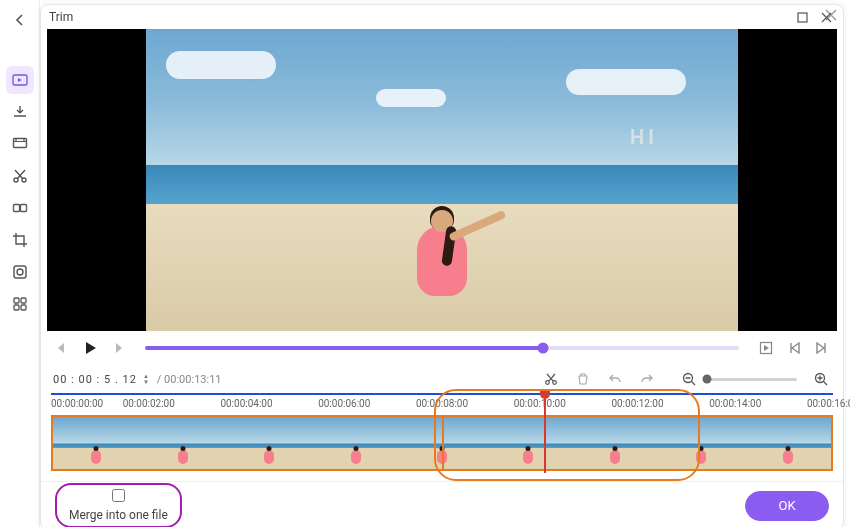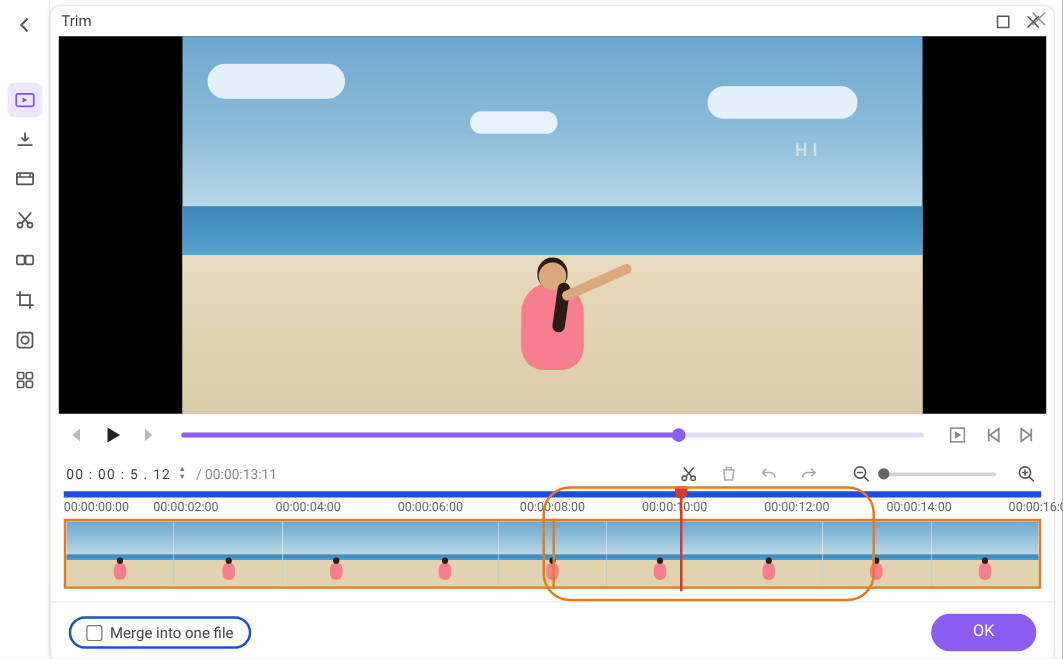--- a/index.html
+++ b/index.html
@@ -28,56 +28,56 @@
   .cloud { position:absolute; background:#f7faff; border-radius:40px; opacity:0.85; }
   .cloud.c1{ top:22px; left:20px; width:110px; height:28px;}
   .cloud.c2{ top:60px; left:230px; width:70px; height:18px;}
   .cloud.c3{ top:40px; left:420px; width:120px; height:26px;}
   .person { position:absolute; left:50%; transform:translateX(-50%); top:58%; width:60px; height:100px; }
   .torso { width:50px; height:70px; background:#f77e8d; border-radius:24px 24px 18px 18px; margin:22px auto 0; }
   .head { position:absolute; top:6px; left:50%; transform:translateX(-50%); width:22px; height:22px; background:#d9a87d; border-radius:50%; }
   .hair { position:absolute; top:2px; left:50%; transform:translateX(-50%); width:24px; height:24px; background:#2a1b13; border-radius:50% 50% 40% 40%; }
   .pony { position:absolute; top:22px; left:54%; width:10px; height:40px; background:#2a1b13; border-radius:8px; transform:rotate(8deg); }
   .arm { position:absolute; top:30px; left:64%; width:60px; height:8px; background:#d9a87d; border-radius:6px; transform:rotate(-24deg); transform-origin:left center; }
-  .hi-text { position:absolute; top:84px; right:80px; color:#e8e6e2; font-weight:600; letter-spacing:4px; font-size:14px; opacity:0.8; }
+  .hi-text { position:absolute; top:96px; right:80px; color:#e8e6e2; font-weight:600; letter-spacing:4px; font-size:20px; opacity:0.8; }
   .controls { height: 34px; display:flex; align-items:center; padding: 0 10px; gap:6px; }
   .ctrl-btn { width:22px; height:22px; display:flex; align-items:center; justify-content:center; color:#777; cursor:pointer; }
   .ctrl-btn.play { color:#222; }
   .seek { flex:1; position:relative; height:22px; display:flex; align-items:center; margin:0 10px; }
   .seek-track { height:4px; width:100%; background:#e6dcf7; border-radius:3px; position:relative; }
   .seek-fill { position:absolute; left:0; top:0; bottom:0; width:67%; background:#8a5cf0; border-radius:3px; }
   .seek-thumb { position:absolute; left:67%; top:50%; transform:translate(-50%,-50%); width:11px; height:11px; background:#8a5cf0; border-radius:50%; }
   .time-row { height: 28px; display:flex; align-items:center; padding: 0 12px; font-size:11px; color:#444; gap:6px; }
   .time-edit { display:flex; align-items:center; gap:2px; }
   .time-edit .cur { letter-spacing:1px; }
   .stepper { display:flex; flex-direction:column; margin-left:4px; }
   .stepper span { font-size:6px; color:#777; line-height:6px; cursor:pointer; }
   .total { color:#888; margin-left:2px; }
   .time-row .spacer { flex:1; }
   .tool-btn { width:20px; height:20px; display:flex; align-items:center; justify-content:center; color:#aaa; margin-left:6px; cursor:pointer; }
   .tool-btn.enabled { color:#555; }
   .zoom { display:flex; align-items:center; margin-left:10px; gap:8px; }
   .zoom-track { width:90px; height:3px; background:#d2d2d2; border-radius:2px; position:relative; }
   .zoom-thumb { position:absolute; left:0; top:50%; transform:translate(-50%,-50%); width:9px; height:9px; background:#666; border-radius:50%; }
-  .ruler { height:20px; position:relative; margin:0 10px; font-size:10px; color:#666; border-top:5px solid #1d4ed8; padding-top:3px; }
+  .ruler { height:20px; position:relative; margin:0 10px; font-size:10px; color:#666; border-top:2px solid #1d4ed8; padding-top:3px; }
   .ruler .tick { position:absolute; top:3px; transform:translateX(-50%); white-space:nowrap; }
   .ruler .tick.first { transform:translateX(0); }
   .timeline-wrap { margin:2px 10px 0; position:relative; height:56px; }
   .strip { position:absolute; inset:0; border:2px solid #e67a1f; display:flex; }
   .thumb { flex:1; position:relative; overflow:hidden; }
   .thumb .sky2{position:absolute; inset:0; background:linear-gradient(#6da7d1,#b7d7e6 50%,#3a88bb 52%,#5aa7d0 62%);}
   .thumb .sand2{position:absolute; left:0; right:0; top:60%; bottom:0; background:#e1d3b0;}
   .thumb .p2{position:absolute; left:50%; top:54%; transform:translateX(-50%); width:12px; height:20px;}
   .thumb .p2 .b{width:10px;height:14px;background:#f77e8d;border-radius:6px;margin:5px auto 0;}
   .thumb .p2 .h{position:absolute;top:1px;left:50%;transform:translateX(-50%);width:5px;height:5px;background:#2a1b13;border-radius:50%;}
   .seg-divider { position:absolute; top:0; bottom:0; left:50%; width:2px; background:#e67a1f; }
   .playhead { position:absolute; top:-18px; bottom:-2px; width:2px; background:#d63a2e; }
   .playhead .knob { position:absolute; top:-8px; left:50%; transform:translateX(-50%); width:10px; height:10px; background:#d63a2e; border-radius:2px 2px 50% 50%; }
   .footer { height:48px; display:flex; align-items:center; padding:0 14px; gap:10px; border-top:1px solid #f1f1f1; margin-top:10px; }
-  .merge-wrap { display:flex; align-items:flex-end; gap:6px; border:2px solid #1d4ed8; border-radius:16px; padding:4px 12px; }
+  .merge-wrap { display:flex; align-items:center; gap:6px; border:2px solid #a21caf; border-radius:16px; padding:4px 12px;flex-direction:column; }
   .merge-wrap input { accent-color:#8a5cf0; }
   .merge-wrap label { font-size:12px; color:#444; }
   .footer .spacer { flex:1; }
   .btn { height:30px; min-width:84px; border-radius:15px; border:1px solid #d8d8d8; background:#fff; font-size:13px; color:#444; cursor:pointer; display:flex; align-items:center; justify-content:center; }
   .btn.primary { background:#8a5cf0; border-color:#8a5cf0; color:#fff; }
   .highlight-oval { position:absolute; border:2px solid #e67a1f; border-radius:22px; pointer-events:none; }
   svg { display:block; }
 </style>
 </head>
 <body>

